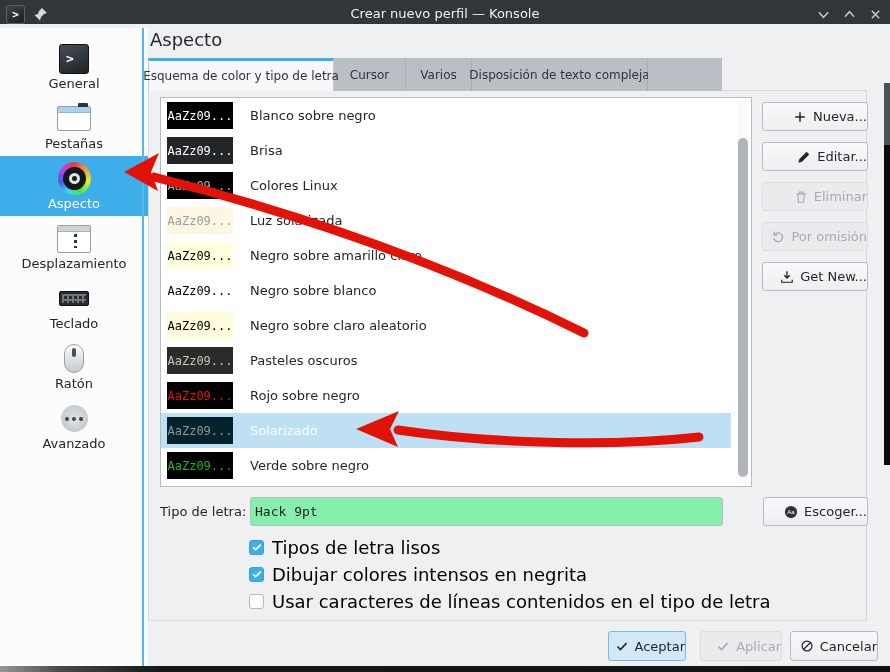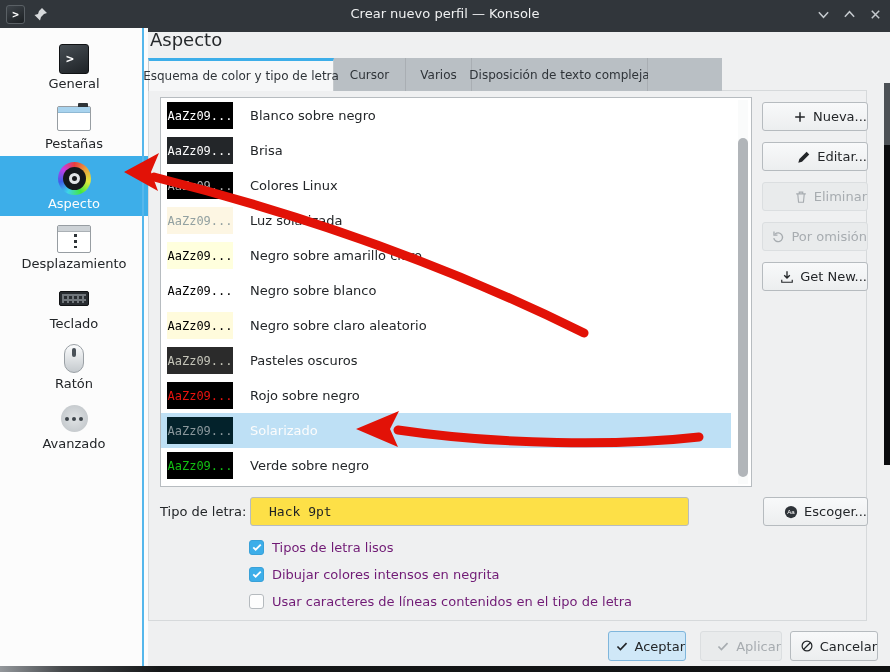--- a/index.html
+++ b/index.html
@@ -1,19 +1,19 @@
 <!DOCTYPE html>
 <html><head>
 <meta charset="utf-8">
 <style>
   html,body{margin:0;padding:0;background:#222;}
   .stage{position:relative;width:890px;height:672px;background:#eff0f1;overflow:hidden;
          font-family:"DejaVu Sans","Liberation Sans",sans-serif;font-size:13px;color:#232629;}
   
-  .titlebar{position:absolute;left:0;top:0;right:0;height:32px;background:#31363b;}
+  .titlebar{position:absolute;left:0;top:0;right:0;height:24px;background:#31363b;}
   .tb-title{position:absolute;left:0;right:0;top:0;height:28px;line-height:28px;text-align:center;
             color:#eff0f1;font-size:13px;}
   .tb-left{position:absolute;left:6px;top:0;height:28px;display:flex;align-items:center;gap:9px;z-index:2;}
   .konsole-icon{width:19px;height:19px;background:linear-gradient(150deg,#3e444a,#1b1f22);
             border:1px solid #5a6065;border-radius:3px;color:#fff;display:flex;align-items:center;
             justify-content:center;font:bold 11px "DejaVu Sans Mono",monospace;box-sizing:border-box;}
   .konsole-icon::before{content:'>';}
   .tb-btns{position:absolute;right:8px;top:0;height:28px;display:flex;align-items:center;gap:12px;z-index:2;}
   .tb-btn{width:14px;height:14px;display:flex;align-items:center;justify-content:center;cursor:default;}
   
@@ -74,31 +74,31 @@
        font-size:13px;box-sizing:border-box;white-space:nowrap;cursor:default;}
   .btn.en{background:linear-gradient(#f8f9fa,#eceeef);border:1px solid #b6bbbf;color:#232629;}
   .btn.dis{background:#e9ebec;border:1px solid #dbdee0;color:#a7acb0;}
   .btn.focused{background:#d0e8f8;border:1px solid #7fb6dc;color:#232629;}
   .btn .ico{display:flex;}
   .btn .ico svg{width:14px;height:14px;display:block;}
   .abtn{position:absolute;left:762px;width:106px;height:29px;}
   .fbtn{position:absolute;top:631px;height:30px;}
   
   .font-label{position:absolute;left:160px;top:504px;font-size:13px;color:#232629;}
-  .font-input{position:absolute;left:250px;top:497px;width:439px;height:29px;background:#fde047;
+  .font-input{position:absolute;left:250px;top:497px;width:473px;height:29px;background:#86efac;
         border:1px solid #b7bcc0;border-radius:3px;box-sizing:border-box;display:flex;align-items:center;
-        padding-left:18px;font-family:"DejaVu Sans Mono","Liberation Mono",monospace;font-size:13px;color:#1d2124;}
+        padding-left:4px;font-family:"DejaVu Sans Mono","Liberation Mono",monospace;font-size:13px;color:#1d2124;}
   .choose-btn{position:absolute;left:763px;top:497px;width:105px;height:29px;}
   
   .cbrow{position:absolute;left:249px;display:flex;align-items:center;gap:8px;height:16px;}
   .cb{width:15px;height:15px;border-radius:3px;box-sizing:border-box;display:flex;align-items:center;justify-content:center;flex:none;}
   .cb.checked{background:#3daee9;border:1px solid #39a1d8;}
   .cb.un{background:#fdfdfd;border:1px solid #b5babe;}
   .cb svg{width:12px;height:12px;display:block;}
-  .cb-label{font-size:13px;color:#701a75;}
+  .cb-label{font-size:18px;color:#000000;}
   
   .arrows{position:absolute;left:0;top:0;width:890px;height:672px;z-index:60;pointer-events:none;}
   .right-strip{position:absolute;right:0;top:83px;width:6px;height:382px;z-index:70;
         background:linear-gradient(#4c5156 0 62px,#0b0c0e 62px);}
   .bottom-strip{position:absolute;left:0;right:0;bottom:0;height:6px;z-index:70;
         background:linear-gradient(90deg,#94989c 0,#45484b 7%,#151718 18%,#0f1112 100%);}
 </style>
 </head>
 <body>
 

